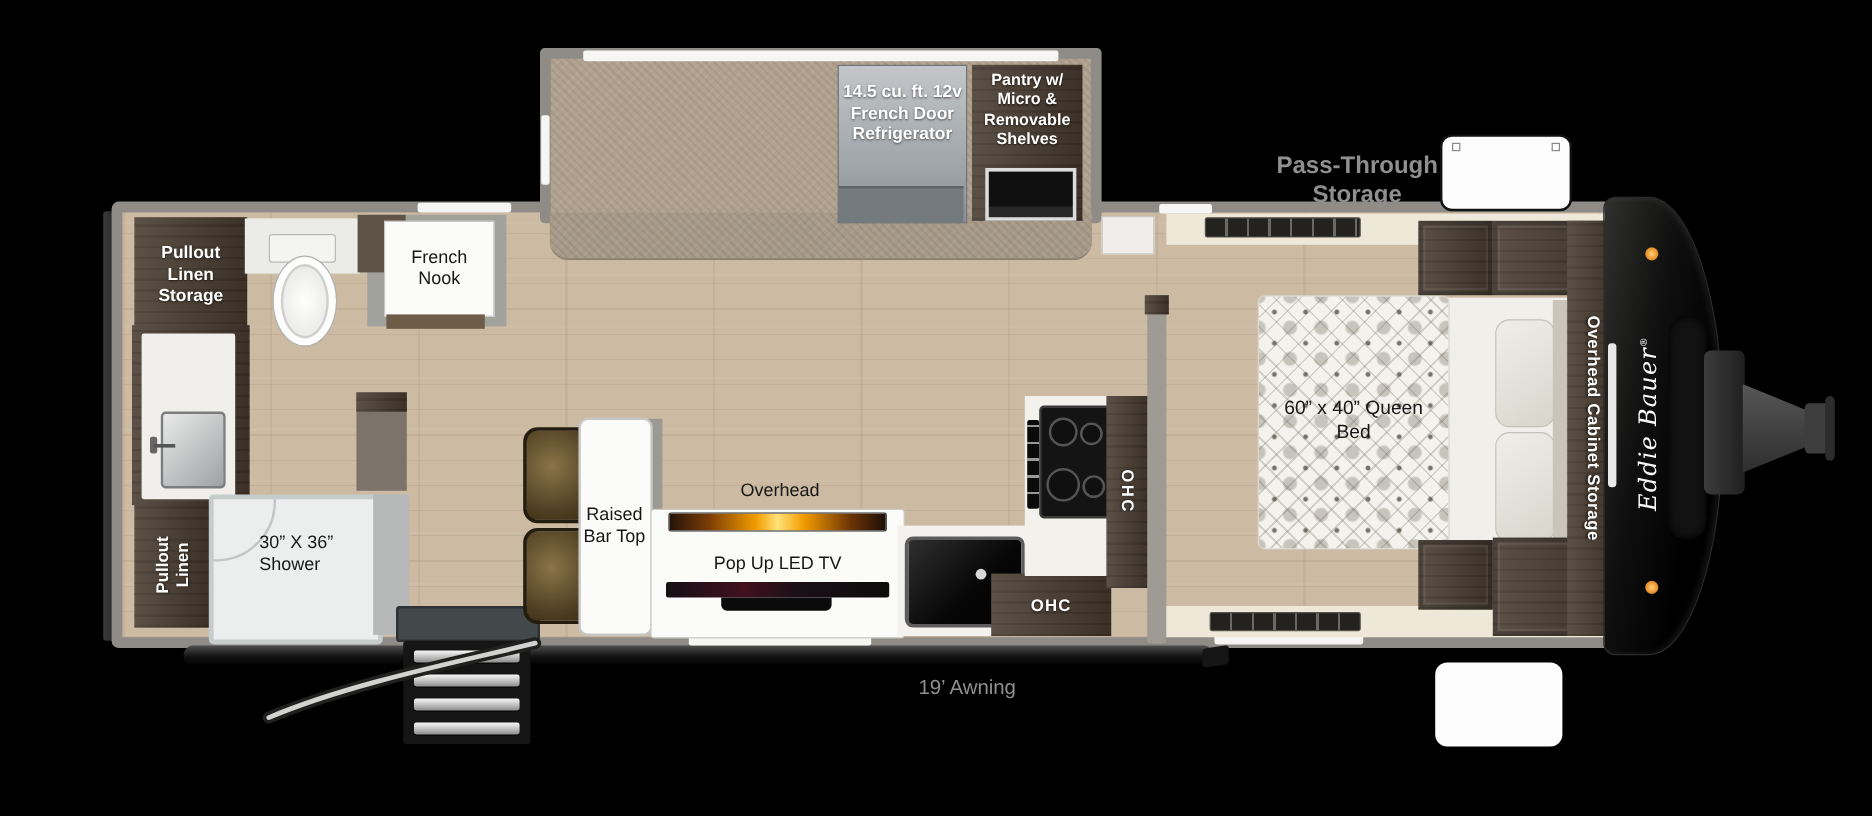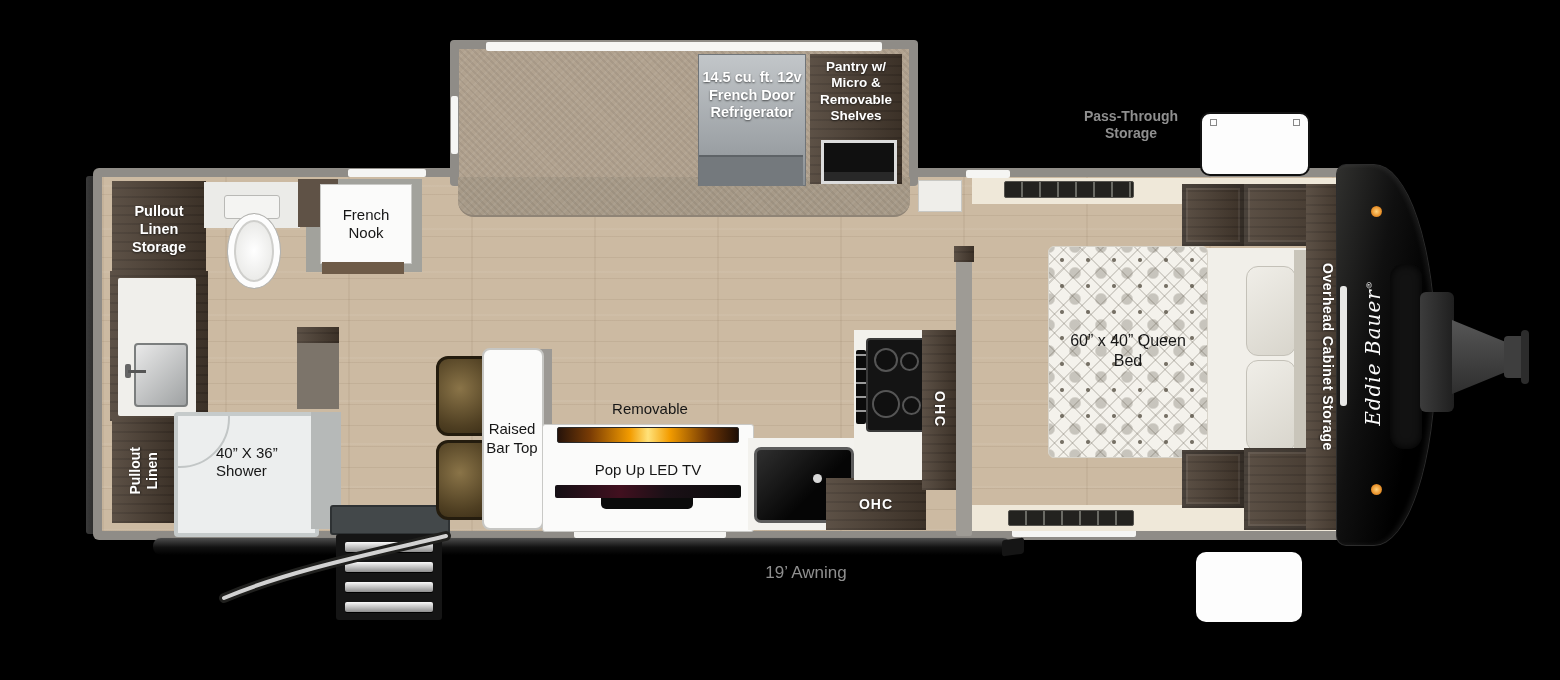--- a/index.html
+++ b/index.html
@@ -113,21 +113,21 @@
   <div class="abs" style="left:118px;top:278px;width:78px;height:138px;background:#f0efeb;border-radius:2px;"></div>
   <div class="abs" style="left:134px;top:343px;width:50px;height:60px;background:linear-gradient(135deg,#e9e9e9,#9fa2a3);border:2px solid #7b7e7e;border-radius:4px;"></div>
   <div class="abs" style="left:125px;top:364px;width:6px;height:14px;background:#666;border-radius:2px;"></div>
   <div class="abs" style="left:128px;top:370px;width:18px;height:3px;background:#555;"></div>
 
   <div class="abs dark-wood flexc" style="left:112px;top:418px;width:63px;height:105px;">
     <div class="lbl-w" style="width:72px;transform:rotate(-90deg);font-size:14px;text-align:center;line-height:1.2;font-family:'Liberation Sans',sans-serif;">Pullout Linen</div>
   </div>
   <div class="abs" style="left:174px;top:412px;width:137px;height:117px;background:#eceeee;border:4px solid #c6cbcb;border-radius:4px;overflow:hidden;">
     <div class="abs" style="left:-48px;top:-48px;width:96px;height:96px;border:2px solid #c2c6c6;border-radius:50%;"></div>
-    <div class="lbl" style="left:38px;top:28px;width:86px;text-align:left;">40” X 36” Shower</div>
+    <div class="lbl" style="left:38px;top:28px;width:86px;text-align:left;">30” X 36” Shower</div>
   </div>
   <div class="abs" style="left:311px;top:412px;width:30px;height:117px;background:#b6b9b8;"></div>
 
   <div class="abs" style="left:330px;top:505px;width:116px;height:26px;background:#43484a;border:2px solid #2e3234;border-radius:3px;"></div>
   <div class="abs" style="left:336px;top:534px;width:106px;height:86px;background:#151515;border-radius:3px;">
     <div class="tread" style="top:8px;"></div>
     <div class="tread" style="top:28px;"></div>
     <div class="tread" style="top:48px;"></div>
     <div class="tread" style="top:68px;"></div>
   </div>
@@ -136,21 +136,21 @@
     <path d="M236 8 C 170 24, 80 42, 14 70" fill="none" stroke="#d2d2d2" stroke-width="4" stroke-linecap="round"></path>
   </svg>
 
   <div class="abs" style="left:540px;top:349px;width:12px;height:178px;background:#9c9994;"></div>
   <div class="abs" style="left:436px;top:356px;width:52px;height:74px;background:radial-gradient(circle at 40% 40%, #8a7448, #4f3f22 70%, #3a2d16);border:3px solid #241c0e;border-radius:12px;"></div>
   <div class="abs" style="left:436px;top:440px;width:52px;height:74px;background:radial-gradient(circle at 40% 40%, #8a7448, #4f3f22 70%, #3a2d16);border:3px solid #241c0e;border-radius:12px;"></div>
   <div class="abs white-box" style="left:482px;top:348px;width:58px;height:178px;border-radius:8px;border:2px solid #c6c6c3;">
     <div class="lbl flexc" style="left:-4px;top:16px;width:64px;height:145px;">Raised Bar Top</div>
   </div>
 
-  <div class="lbl nowrap" style="left:573px;top:400px;width:154px;">Removable</div>
+  <div class="lbl nowrap" style="left:573px;top:400px;width:154px;">Overhead</div>
 
   <div class="abs white-box" style="left:542px;top:424px;width:210px;height:106px;border-radius:3px;">
     <div class="abs fire" style="left:14px;top:2px;width:180px;height:14px;"></div>
     <div class="lbl nowrap" style="left:0;right:0;top:36px;">Pop Up LED TV</div>
     <div class="abs" style="left:12px;top:60px;width:186px;height:13px;background:linear-gradient(90deg,#151015,#41101f 35%,#1a1016 60%,#0c0c0c);border-radius:2px;"></div>
     <div class="abs" style="left:58px;top:73px;width:92px;height:11px;background:#0b0b0b;border-radius:0 0 5px 5px;"></div>
   </div>
 
   <div class="abs" style="left:748px;top:438px;width:122px;height:92px;background:#f3f2ee;"></div>
   <div class="abs" style="left:754px;top:447px;width:94px;height:70px;background:linear-gradient(135deg,#2f2f2f,#050505 60%);border:3px solid #5c5c5c;border-radius:7px;">
@@ -203,21 +203,21 @@
     <div class="nowrap" style="transform:rotate(-90deg);color:#fafafa;font:italic 20px 'DejaVu Serif',serif;letter-spacing:1px;">
       <span>Eddie Bauer</span><span style="font-size:8px;vertical-align:super;font-style:normal;">®</span>
     </div>
   </div>
 
   <div class="abs" style="left:1420px;top:292px;width:34px;height:120px;background:linear-gradient(90deg,#3c3c3c,#1f1f1f);border-radius:6px;"></div>
   <div class="abs" style="left:1452px;top:320px;width:58px;height:74px;background:linear-gradient(180deg,#565656,#2e2e2e);clip-path:polygon(0 0,100% 32%,100% 68%,0 100%);"></div>
   <div class="abs" style="left:1504px;top:336px;width:22px;height:42px;background:#3e3e3e;border-radius:4px;"></div>
   <div class="abs" style="left:1521px;top:330px;width:8px;height:54px;background:#2c2c2c;border-radius:4px;"></div>
 
-  <div class="lbl lbl-gray" style="left:1056px;top:108px;width:150px;font-size:14px;">Pass-Through Storage</div>
+  <div class="lbl lbl-gray" style="left:1056px;top:126px;width:150px;font-size:20px;">Pass-Through Storage</div>
   <div class="abs" style="left:1200px;top:112px;width:106px;height:60px;background:#fdfdfd;border:2px solid #111;border-radius:10px;">
     <div class="abs" style="left:8px;top:5px;width:5px;height:5px;border:1px solid #888;"></div>
     <div class="abs" style="right:8px;top:5px;width:5px;height:5px;border:1px solid #888;"></div>
   </div>
   <div class="abs" style="left:1196px;top:552px;width:106px;height:70px;background:#fdfdfd;border-radius:10px;"></div>
   <div class="lbl lbl-gray nowrap" style="left:731px;top:563px;width:150px;font-size:17px;font-weight:500;">19’ Awning</div>
 
 </div>
 
 </body></html>

